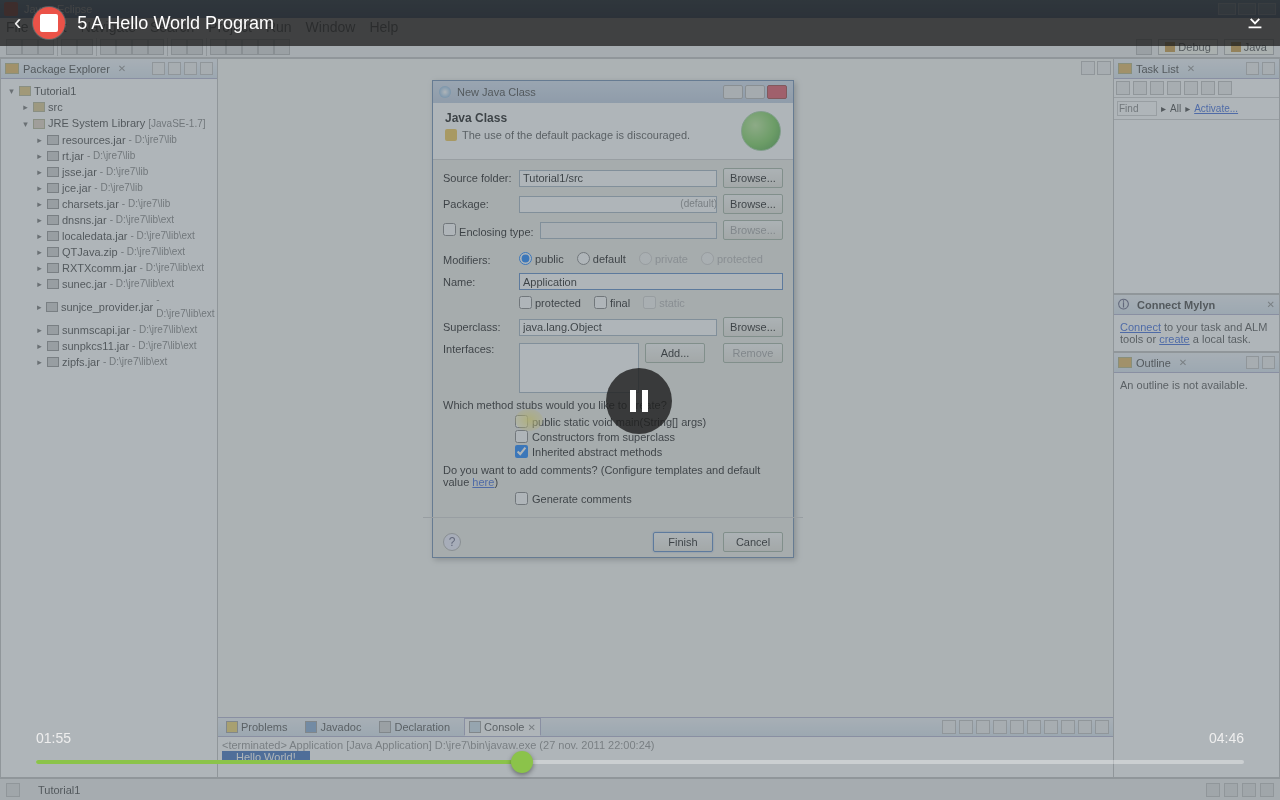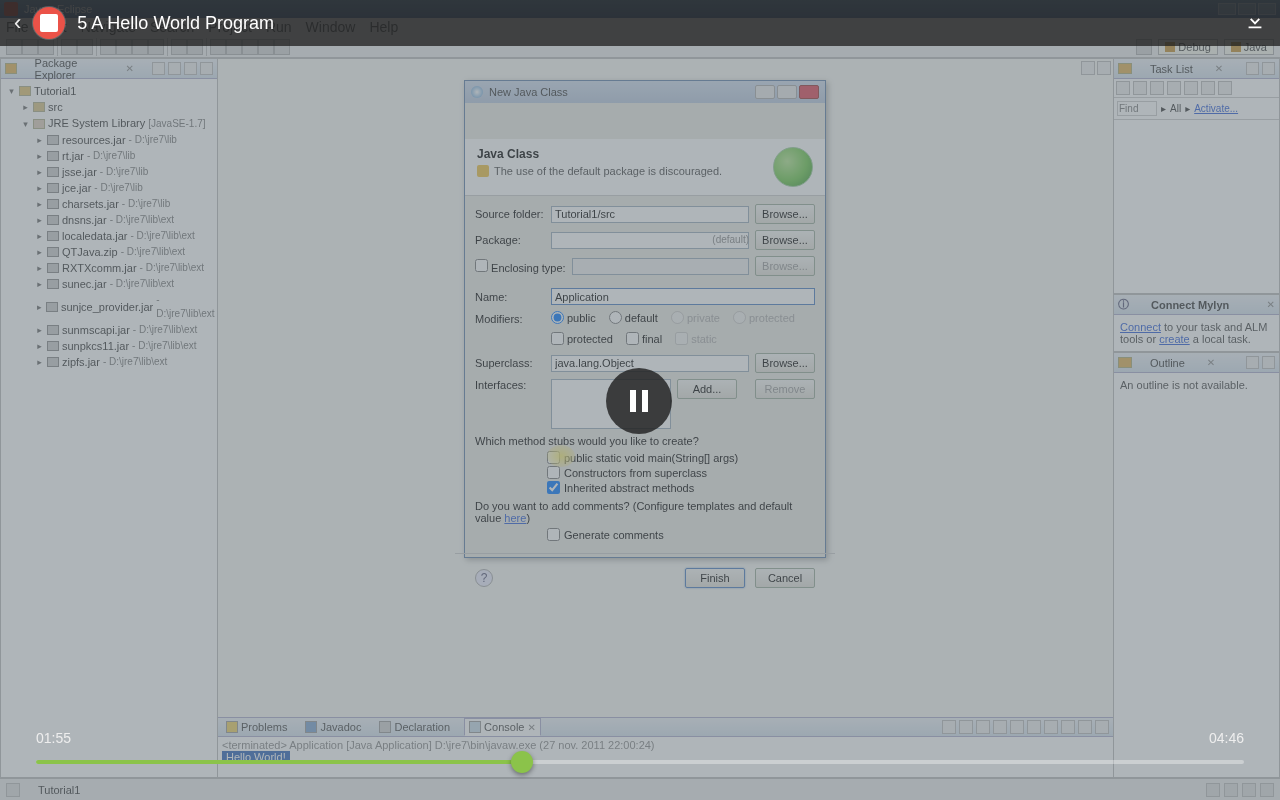--- a/index.html
+++ b/index.html
@@ -17,21 +17,21 @@
 .menubar { height:18px; background:#eee; display:flex; align-items:center; padding:0 6px; gap:14px; }
 .menubar span { font-size:14px; color:#333; }
 .toolbar { height:22px; background:#eaeaea; border-bottom:1px solid #bbb; display:flex; align-items:center; padding:0 6px; gap:0; }
 .toolbar .tb { width:16px; height:16px; background:#d0d0d0; border:1px solid #aaa; }
 .toolbar .sep { width:1px; height:18px; background:#bbb; margin:0 3px; }
 .persp { margin-left:auto; display:flex; align-items:center; gap:6px; }
 .persp .pbtn { padding:1px 6px; background:#f4f4e8; border:1px solid #aaa; font-size:11px; display:flex; align-items:center; gap:3px; }
 .persp .cube { width:10px; height:10px; background:#c48f2f; }
 .workbench { position:absolute; top:58px; bottom:22px; left:0; right:0; display:flex; }
 .left-pane { width:218px; background:#fff; border:1px solid #bbb; display:flex; flex-direction:column; }
-.view-head { height:20px; background:linear-gradient(#eef2f7,#d6e2ee); border-bottom:1px solid #aac; display:flex; align-items:center; padding:0 4px; gap:18px; }
+.view-head { height:20px; background:linear-gradient(#eef2f7,#d6e2ee); border-bottom:1px solid #aac; display:flex; align-items:center; padding:0 4px; gap:4px; }
 .view-head .vicon { width:14px; height:11px; background:#e0b050; border:1px solid #aa7; }
 .view-head .title { font-size:11px; }
 .view-head .x { margin-left:4px; font-size:10px; color:#888; }
 .view-head .tools { margin-left:auto; display:flex; gap:3px; }
 .view-head .tools div { width:13px; height:13px; background:#eee; border:1px solid #bbb; }
 .tree { padding:4px 0 4px 6px; font-size:11px; line-height:14px; overflow:hidden; }
 .tree .node { display:flex; align-items:center; gap:3px; padding:1px 0; }
 .tree .caret { width:9px; text-align:center; color:#666; font-size:9px; }
 .tree .ficon { width:12px; height:10px; background:#e0c070; border:1px solid #aa8; }
 .tree .ficon.jar { background:#ccc; border-color:#888; }
@@ -47,45 +47,45 @@
 .bottom-tabs .tab.active { background:#fff; border:1px solid #aac; border-bottom:1px solid #fff; }
 .bottom-tabs .ticon { width:12px; height:12px; background:#d0d0d0; border:1px solid #999; }
 .bottom-tabs .ticon.prob { background:#f0d060; }
 .bottom-tabs .ticon.jd { background:#7aa3d0; }
 .bottom-tabs .ticon.con { background:#c8dce8; }
 .bottom-tabs .x { font-size:10px; color:#888; }
 .bottom-tabs .btools { margin-left:auto; display:flex; gap:3px; }
 .bottom-tabs .btools div { width:14px;height:14px;background:#eee;border:1px solid #bbb; }
 .console-body { height:40px; background:#fff; font-family:Consolas,monospace; font-size:11px; padding:2px 4px; color:#666; }
 .console-body .term { color:#888; }
-.console-body .hello { background:#2a63b8; color:#fff; padding:0 4px; }
+.console-body .hello { background:#2a63b8; color:#fff; padding:0 14px; }
 
 .right-pane { width:166px; display:flex; flex-direction:column; gap:0; }
 .right-view { background:#fff; border:1px solid #bbb; border-left:none; }
 .right-view .body { padding:6px; font-size:11px; color:#444; }
 .right-view .body a { color:#2a5bd7; text-decoration:underline; }
 .tasklist-tools { display:flex; gap:3px; padding:2px; border-bottom:1px solid #ccc; }
 .tasklist-tools div { width:14px;height:14px;background:#eee;border:1px solid #bbb; }
 .find-row { display:flex; align-items:center; gap:4px; padding:3px; border-bottom:1px solid #ccc; font-size:10px; }
 .find-row input { width:40px; font-size:10px; border:1px solid #ccc; padding:1px; }
 
 .statusbar { position:absolute; bottom:0; left:0; right:0; height:22px; background:#eaeaea; border-top:1px solid #bbb; display:flex; align-items:center; padding:0 6px; font-size:11px; }
 .statusbar .wr { width:14px;height:14px;background:#ddd;border:1px solid #bbb;margin-right:18px; }
 .statusbar .sicons { margin-left:auto; display:flex; gap:4px; }
 .statusbar .sicons div { width:14px;height:14px;background:#ddd;border:1px solid #bbb; }
 
 
-.dialog { position:absolute; left:464px; top:80px; width:362px; height:478px; border:1px solid #5e7fa8; background:#eceae4; box-shadow:2px 2px 6px rgba(0,0,0,0.3); z-index:10; font-size:11px; }
+.dialog { position:absolute; left:432px; top:80px; width:362px; height:478px; border:1px solid #5e7fa8; background:#eceae4; box-shadow:2px 2px 6px rgba(0,0,0,0.3); z-index:10; font-size:11px; }
 .dlg-title { height:22px; background:linear-gradient(#d0dced,#b8c8de); display:flex; align-items:center; padding:0 6px; gap:6px; }
 .dlg-title .icn { width:12px;height:12px;border-radius:50%;background:radial-gradient(#fff,#5a9bd5); }
 .dlg-title span { font-size:11px; color:#333; }
 .dlg-title .wbtns { margin-left:auto; display:flex; gap:2px; }
 .dlg-title .wbtns div { width:20px; height:14px; background:#e8e8e8; border:1px solid #aaa; border-radius:2px; }
 .dlg-title .wbtns .close { background:#d45; border-color:#933; }
-.dlg-head { background:#fff; padding:8px 12px 8px 12px; border-bottom:1px solid #ccc; display:flex;margin-top:36px; }
+.dlg-head { background:#fff; padding:8px 12px 8px 12px; border-bottom:1px solid #ccc; display:flex; }
 .dlg-head .lft { flex:1; }
 .dlg-head .ttl { font-weight:bold; font-size:12px; margin-bottom:4px; }
 .dlg-head .warn { display:flex; align-items:center; gap:5px; font-size:11px; color:#444; }
 .dlg-head .wicon { width:12px;height:12px;background:#f0c040;border-radius:2px; }
 .dlg-head .big-icon { width:40px;height:40px;border-radius:50%; background:radial-gradient(circle at 35% 35%, #b4e890, #6cc94a 55%, #2f8f2b); border:1px solid #9c9; }
 .dlg-body { padding:8px 10px 6px 10px; }
 .frow { display:flex; align-items:center; margin-bottom:6px; gap:6px; }
 .frow .lbl { width:70px; font-size:11px; }
 .frow input[type=text] { border:1px solid #9ab; background:#fff; padding:1px 3px; font-size:11px; height:17px; }
 .frow .f1 { flex:1; }
@@ -447,43 +447,43 @@
         </div>
       <div class="btn">Browse...</div>
     </div>
     <div class="frow">
       <div class="lbl" style="width:auto"><label><input type="checkbox" style=""> <span>Enclosing type:</span></label></div>
       <input class="f1" type="text" disabled="" style="background: rgb(239, 239, 239);">
       <div class="btn dis">Browse...</div>
     </div>
     <div class="gap"></div>
     <div class="frow">
-      <div class="lbl">Name:</div>
-      <input class="f1" type="text" style="border: 1px solid rgb(74, 125, 192);" value="Application">
-    </div>
-    <div class="frow">
       <div class="lbl">Modifiers:</div>
       <div class="radio-row" style="flex:1">
         <label>
             <input type="radio" name="m" checked="" style=""> 
             <span>public</span>
           </label>
         <label>
             <input type="radio" name="m" style=""> 
             <span>default</span>
           </label>
         <label style="color:#aaa">
             <input type="radio" name="m" disabled="" style=""> 
             <span>private</span>
           </label>
         <label style="color:#aaa">
             <input type="radio" name="m" disabled="" style=""> 
             <span>protected</span>
           </label>
       </div>
+    </div>
+    <div class="frow">
+      <div class="lbl">Name:</div>
+      <input class="f1" type="text" style="border: 1px solid rgb(74, 125, 192);" value="Application">
     </div>
     <div class="frow">
       <div class="lbl"></div>
       <div class="chk-row" style="flex:1">
         <label>
             <input type="checkbox" style=""> 
             <span>protected</span>
           </label>
         <label>
             <input type="checkbox" style=""> 

